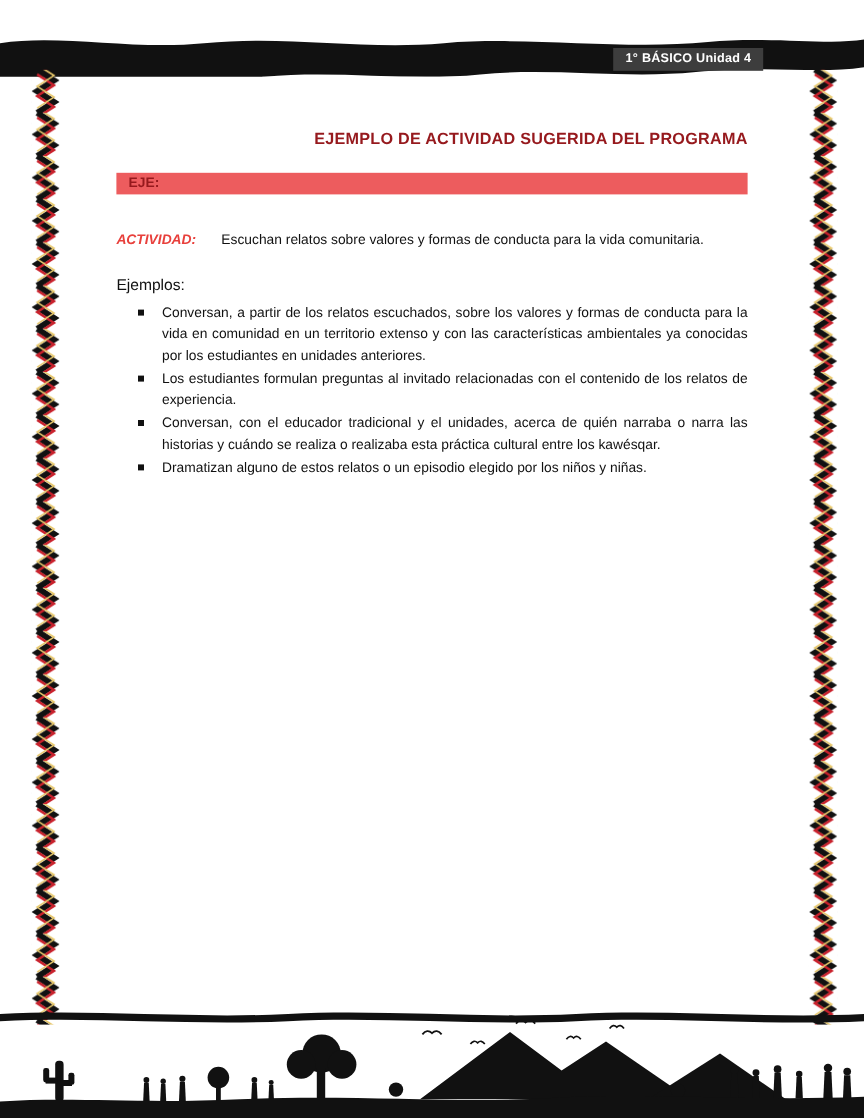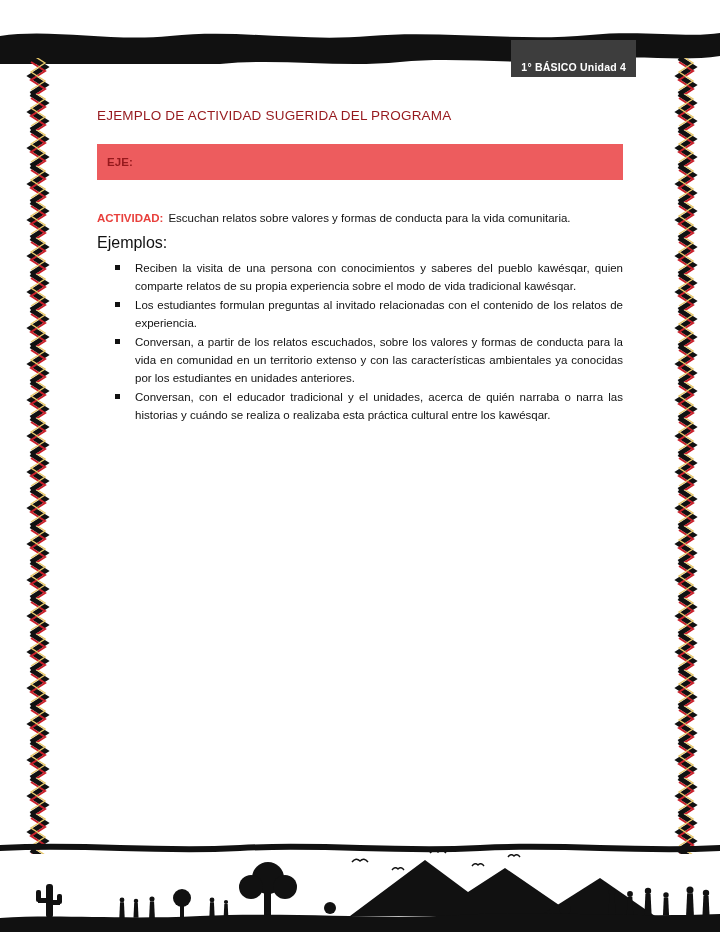--- a/index.html
+++ b/index.html
@@ -16,47 +16,47 @@
   .top-banner{position:absolute;top:16px;left:0;width:720px;height:48px;}
   .side-border{position:absolute;top:58px;height:796px;width:24px;}
   .side-border.left{left:26px;}
   .side-border.right{left:674px;}
   .footer-art{position:absolute;left:0;bottom:0;width:720px;height:92px;}
   
   .unit-badge{
     position:absolute;top:40px;right:84px;
     background:#3d3d3d;color:#fff;
     font-size:10.5px;font-weight:bold;
-    padding:21px 10px 4px 10px;
+    padding:3px 10px 4px 10px;
     letter-spacing:.2px;
     white-space:nowrap;
   }
   
   .content{position:absolute;left:97px;top:0;width:526px;}
   .page-title{
     margin-top:108px;
-    text-align:left;
-    font-size:13.5px;font-weight:normal;
+    text-align:right;
+    font-size:13.5px;font-weight:bold;
     color:#96191d;
     letter-spacing:.2px;
   }
   .eje-banner{
     margin-top:21px;
     background:#ed5c5e;
-    height:36px;
+    height:18px;
     display:flex;align-items:center;
     padding-left:10px;box-sizing:border-box;
     color:#96191d;
     font-weight:bold;font-size:11.5px;
     letter-spacing:.1px;
   }
   .eje-banner .eje-label{margin-right:9px;}
   .actividad{margin-top:30px;font-size:11.5px;line-height:16px;}
-  .actividad .act-label{color:#e8403c;font-weight:bold;margin-right:5px;}
-  .examples-label{margin-top:8px;font-size:16px;}
+  .actividad .act-label{color:#e8403c;font-weight:bold;margin-right:21px;font-style:italic;}
+  .examples-label{margin-top:22px;font-size:13px;}
   ul.bullets{
     list-style:none;margin:7px 0 0 0;padding:0;
   }
   ul.bullets li{
     display:flex;
     margin:0 0 1px 0;
     font-size:11.5px;line-height:18px;
   }
   .sq{
     flex:none;width:5px;height:5px;background:#111;
@@ -110,33 +110,33 @@
 
     <div class="actividad">
       <span class="act-label">ACTIVIDAD:</span><span>Escuchan relatos sobre valores y formas de conducta para la vida comunitaria.</span>
     </div>
 
     <div class="examples-label">Ejemplos:</div>
 
     <ul class="bullets">
       <li>
         <span class="sq"></span>
-        <span class="btext">Reciben la visita de una persona con conocimientos y saberes del pueblo kawésqar, quien comparte relatos de su propia experiencia sobre el modo de vida tradicional kawésqar.</span>
+        <span class="btext">Conversan, a partir de los relatos escuchados, sobre los valores y formas de conducta para la vida en comunidad en un territorio extenso y con las características ambientales ya conocidas por los estudiantes en unidades anteriores.</span>
       </li>
       <li>
         <span class="sq"></span>
         <span class="btext">Los estudiantes formulan preguntas al invitado relacionadas con el contenido de los relatos de experiencia.</span>
       </li>
       <li>
         <span class="sq"></span>
-        <span class="btext">Conversan, a partir de los relatos escuchados, sobre los valores y formas de conducta para la vida en comunidad en un territorio extenso y con las características ambientales ya conocidas por los estudiantes en unidades anteriores.</span>
+        <span class="btext">Conversan, con el educador tradicional y el unidades, acerca de quién narraba o narra las historias y cuándo se realiza o realizaba esta práctica cultural entre los kawésqar.</span>
       </li>
       <li>
         <span class="sq"></span>
-        <span class="btext">Conversan, con el educador tradicional y el unidades, acerca de quién narraba o narra las historias y cuándo se realiza o realizaba esta práctica cultural entre los kawésqar.</span>
+        <span class="btext">Dramatizan alguno de estos relatos o un episodio elegido por los niños y niñas.</span>
       </li>
     </ul>
 
   </div>
 
   <svg class="footer-art" viewBox="0 0 720 92" aria-hidden="true">
     <defs>
       <g id="psn">
         <circle cx="0" cy="0" r="3.2" fill="#111"></circle>
         <path d="M-2.6,3 L2.6,3 L3.6,24 L-3.6,24 Z" fill="#111"></path>

